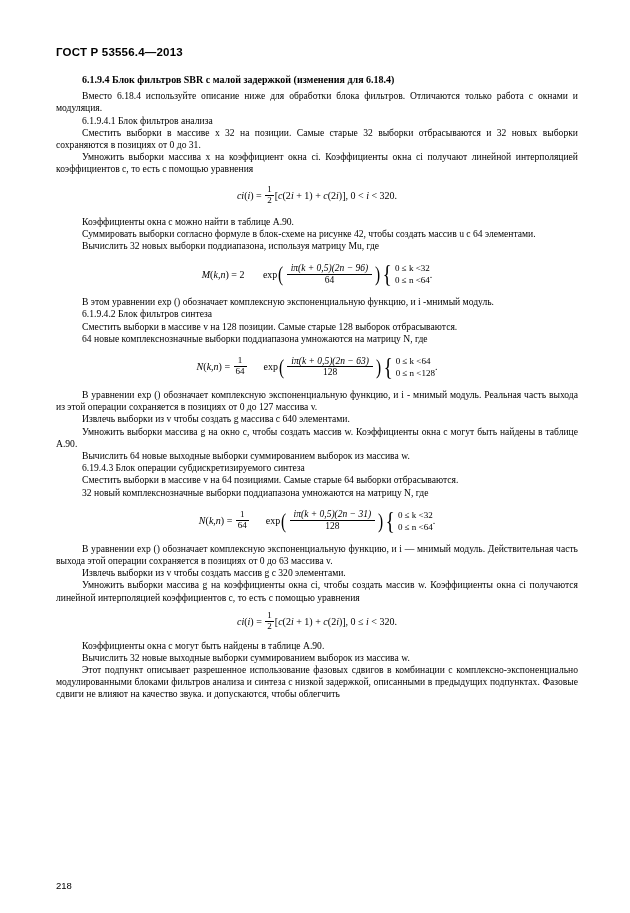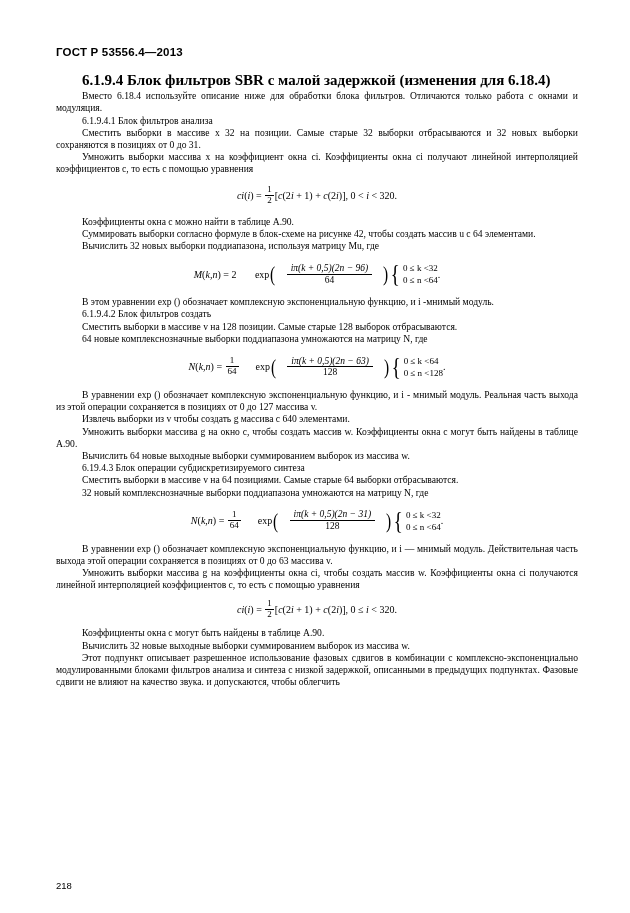--- a/index.html
+++ b/index.html
@@ -42,21 +42,21 @@
     font-size: 9.6px;
     line-height: 12.2px;
     text-align: justify;
     text-indent: 26px;
   }
   p.noindent {
     text-indent: 0;
   }
   .h-sub {
     font-weight: bold;
-    font-size: 15px;
+    font-size: 10px;
     line-height: 12.2px;
     margin: 0;
     text-indent: 26px;
   }
   .spacer4 { height: 4px; }
   .spacer8 { height: 8px; }
   .spacer10 { height: 10px; }
   .formula-block {
     display: flex;
     justify-content: center;
@@ -77,21 +77,21 @@
   }
   .frac .num { padding: 0 2px; }
   .frac .den { padding: 0 2px; border-top: 1px solid #000; }
   .bigfrac {
     display: inline-flex;
     flex-direction: column;
     vertical-align: middle;
     text-align: center;
     font-size: 9.5px;
     line-height: 1.15;
-    margin: 0 10px;
+    margin: 0 2px;
   }
   .bigfrac .num { padding: 0 4px; }
   .bigfrac .den { padding: 0 4px; border-top: 1px solid #000; }
   .paren-big {
     display: inline-block;
     font-size: 22px;
     line-height: 0.9;
     vertical-align: middle;
     font-family: "Liberation Serif", serif;
     transform: scaleX(0.7);
@@ -182,21 +182,21 @@
       <span class="brace">{</span>
       <span class="cases">
         <span>0 ≤ k  &lt;32</span>
         <span>0 ≤ n  &lt;64</span>
       </span>
       <span>.</span>
     </div>
     <div class="spacer10"></div>
 
     <p>В этом уравнении exp () обозначает комплексную экспоненциальную функцию, и i -мнимый модуль.</p>
-    <p>6.1.9.4.2 Блок фильтров создать</p>
+    <p>6.1.9.4.2 Блок фильтров синтеза</p>
     <p>Сместить выборки в массиве v на 128 позиции. Самые старые 128 выборок отбрасываются.</p>
     <p>64 новые комплекснозначные выборки поддиапазона умножаются на матрицу N, где</p>
 
     <div class="spacer10"></div>
     <div class="formula-block">
       <span class="it">N</span>
         <span>(</span>
         <span class="it">k,n</span>
         <span>)&nbsp;=&nbsp;</span>
       <span class="frac">
@@ -247,20 +247,21 @@
       <span class="brace">{</span>
       <span class="cases">
         <span>0 ≤ k  &lt;32</span>
         <span>0 ≤ n  &lt;64</span>
       </span>
       <span>.</span>
     </div>
     <div class="spacer10"></div>
 
     <p>В уравнении exp () обозначает комплексную экспоненциальную функцию, и i — мнимый модуль. Действительная часть выхода этой операции сохраняется в позициях от 0 до 63 массива v.</p>
+    <p>Извлечь выборки из v чтобы создать массив g с 320 элементами.</p>
     <p>Умножить выборки массива g на коэффициенты окна ci, чтобы создать массив w. Коэффициенты окна ci получаются линейной интерполяцией коэффициентов c, то есть с помощью уравнения</p>
 
     <div class="spacer8"></div>
     <div class="formula-block">
       <span class="it">ci</span>
         <span>(</span>
         <span class="it">i</span>
         <span>)&nbsp;=&nbsp;</span>
       <span class="frac">
           <span class="num">1</span>

